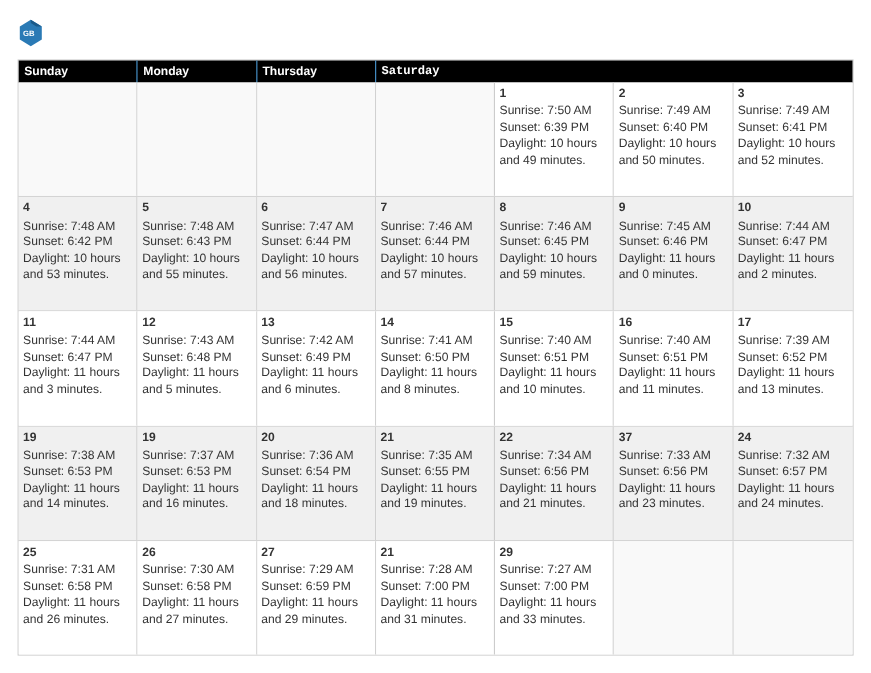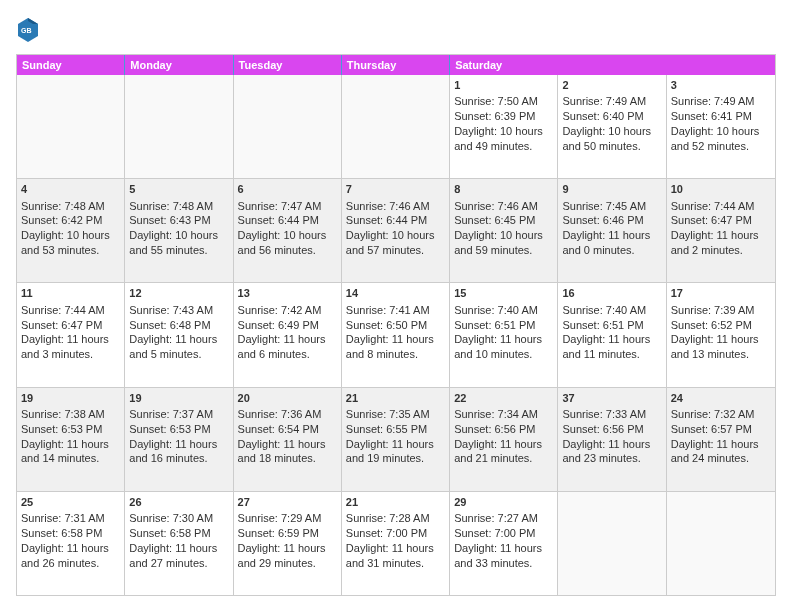--- a/index.html
+++ b/index.html
@@ -56,30 +56,30 @@
     }
     .calendar {
       flex: 1;
       display: flex;
       flex-direction: column;
       border: 1px solid #ccc;
     }
     .cal-header {
       display: grid;
       grid-template-columns: repeat(7, 1fr);
-      background: #d946ef;
+      background: #000000;
     }
     .cal-header-cell {
       color: #fff;
       font-size: 11px;
       font-weight: bold;
       padding: 4px 5px;
       border-right: 1px solid #4a9ad5;
     }
-    .cal-header-cell:last-child { border-right: none; }
+    .cal-header-cell:last-child { border-right: none; font-family: Liberation Mono, monospace; }
     .cal-body {
       flex: 1;
       display: flex;
       flex-direction: column;
     }
     .cal-row {
       display: grid;
       grid-template-columns: repeat(7, 1fr);
       flex: 1;
       border-bottom: 1px solid #ccc;
@@ -128,21 +128,20 @@
     <div class="title-block">
       <h1></h1>
       <h2></h2>
     </div>
   </div>
 
   <div class="calendar">
     <div class="cal-header">
     <div class="cal-header-cell">Sunday</div>
         <div class="cal-header-cell">Monday</div>
-        <div class="cal-header-cell">Tuesday</div>
         <div class="cal-header-cell">Thursday</div>
         <div class="cal-header-cell">Saturday</div>
       </div>
     <div class="cal-body">
     <div class="cal-row">
           <div class="cal-cell empty"></div>
           <div class="cal-cell empty"></div>
           <div class="cal-cell empty"></div>
           <div class="cal-cell empty"></div>
           <div class="cal-cell">

